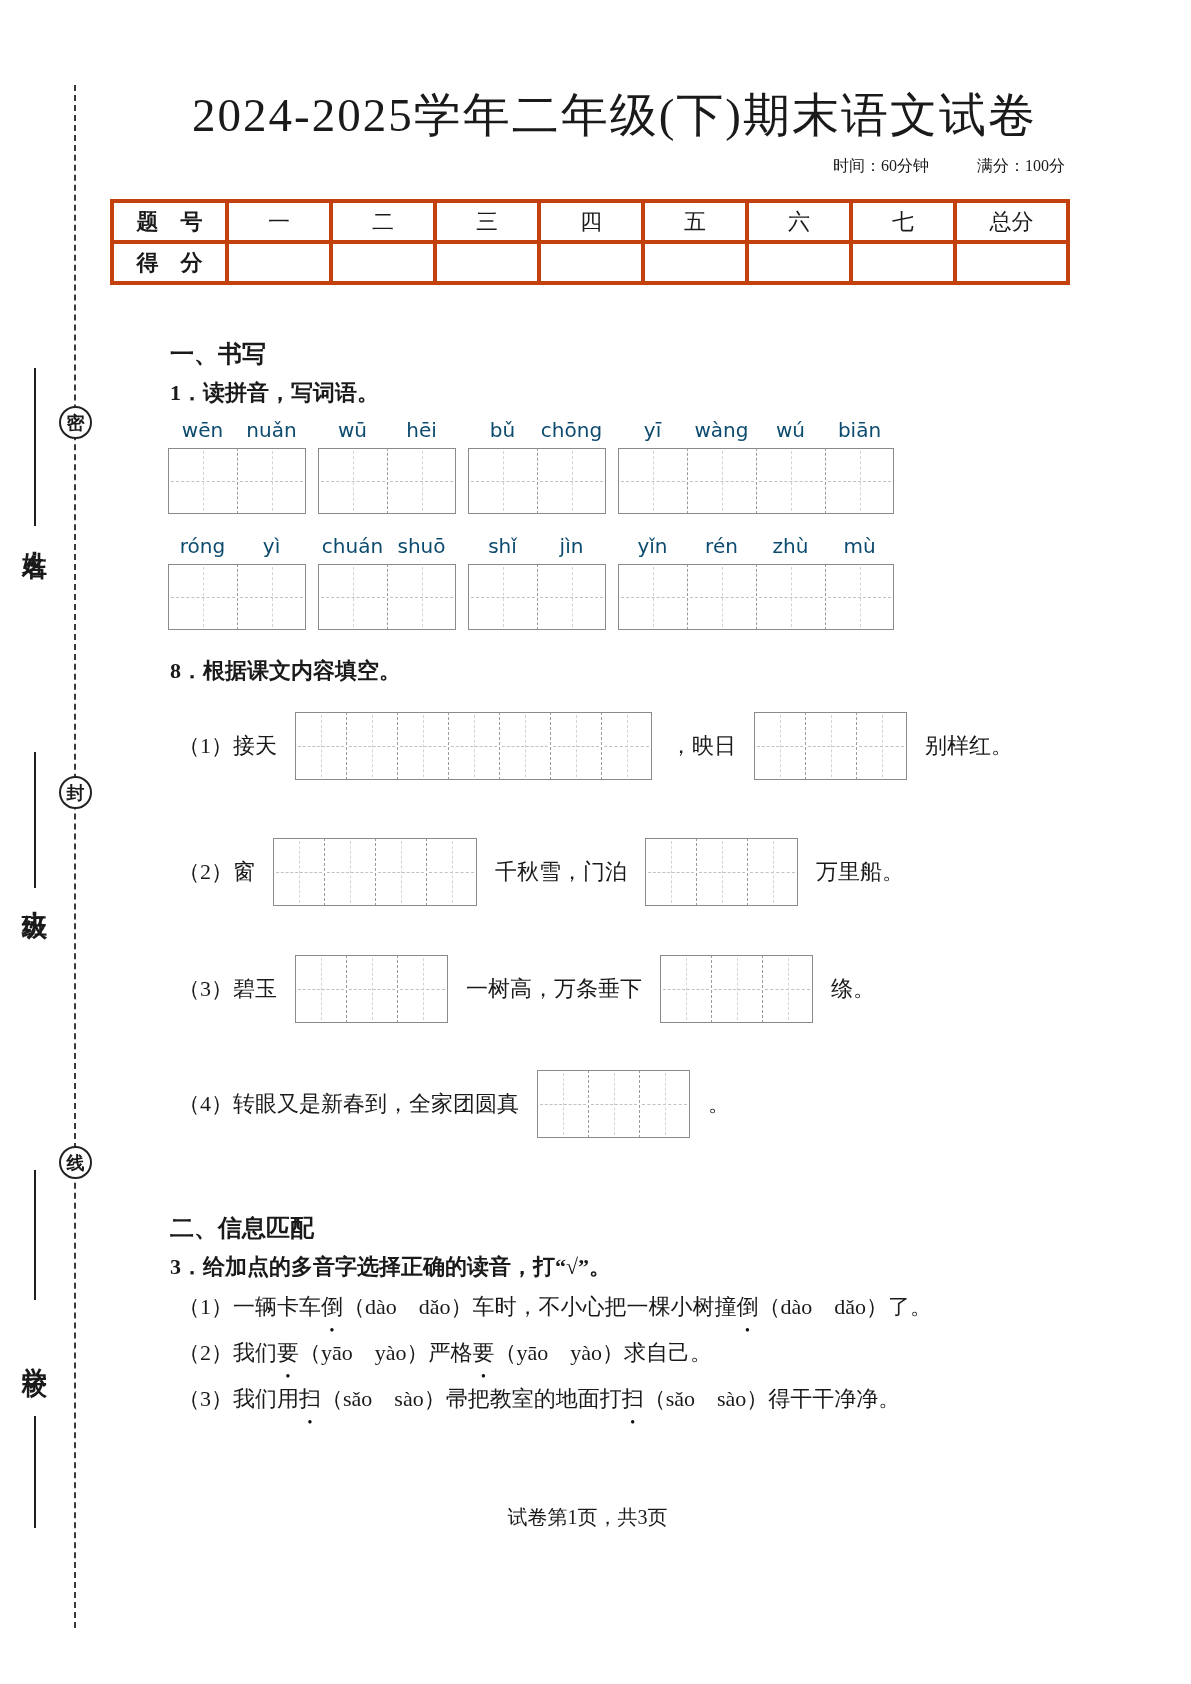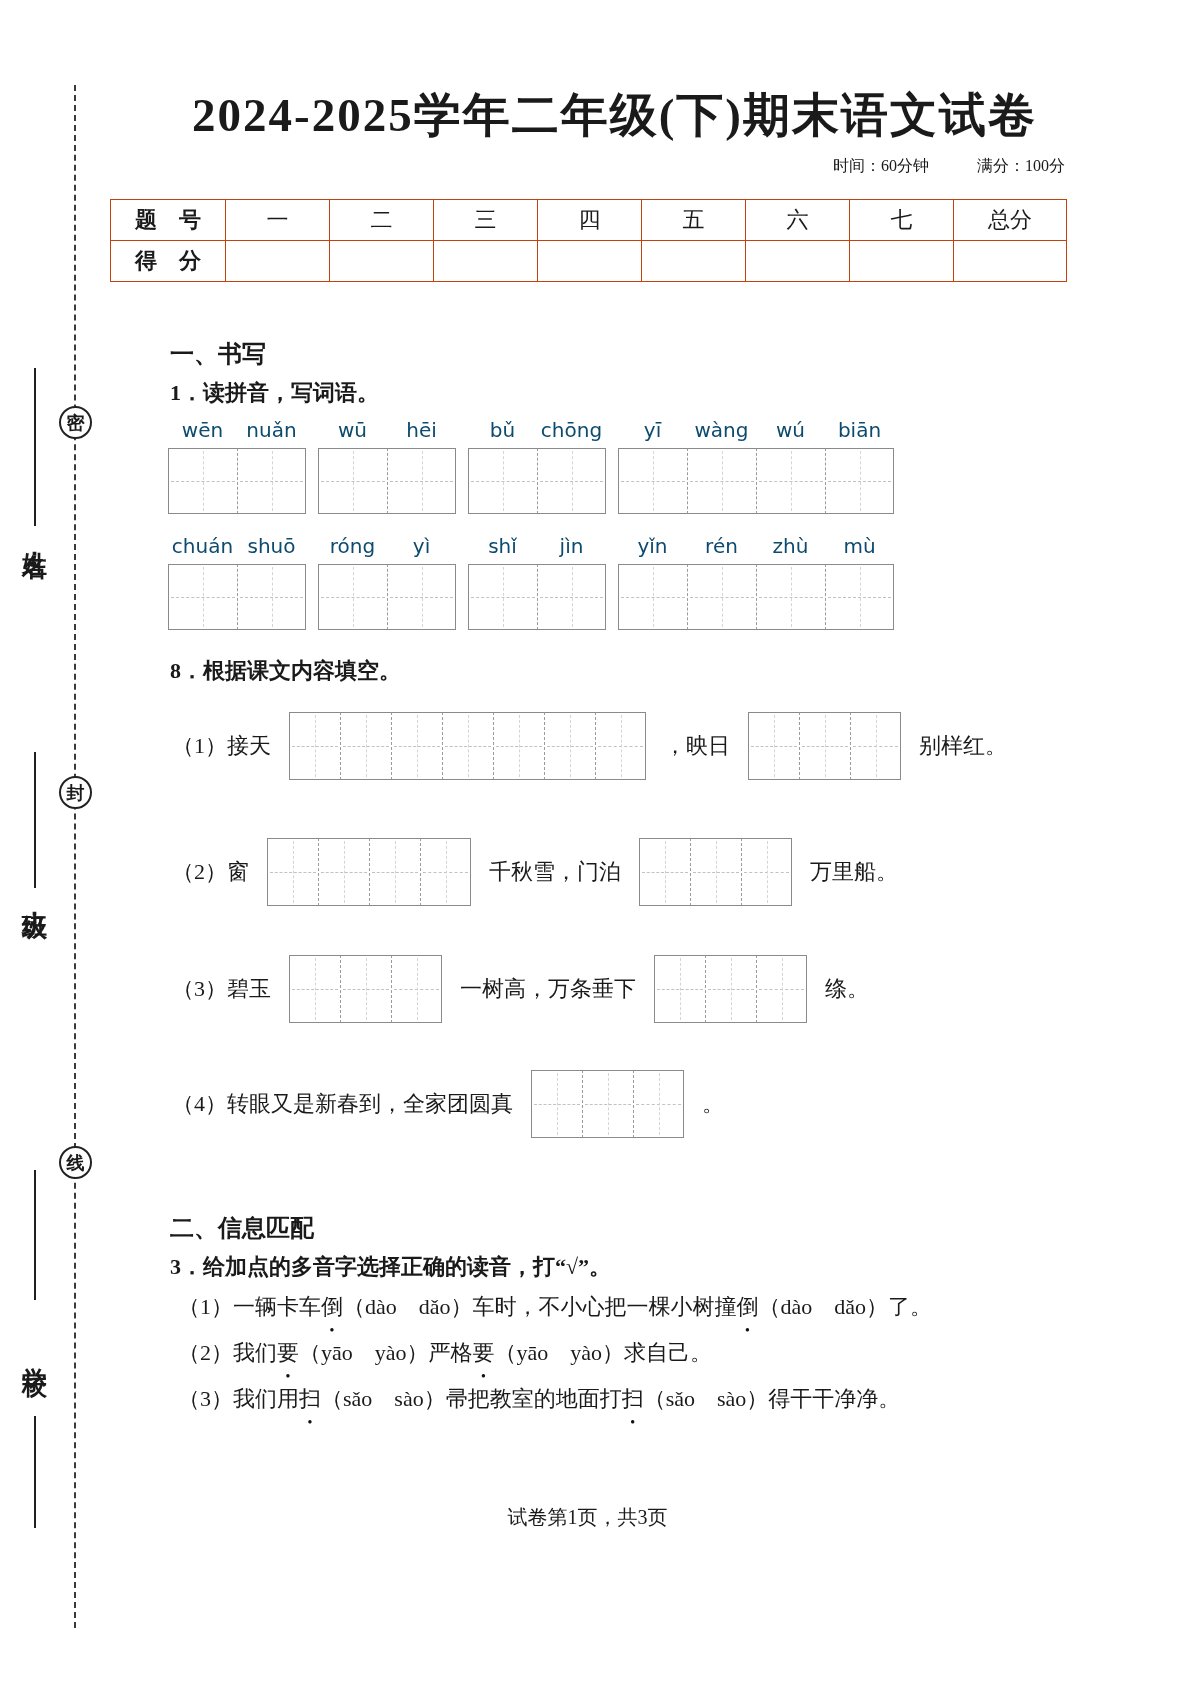--- a/index.html
+++ b/index.html
@@ -5,28 +5,28 @@
   * { margin:0; padding:0; box-sizing:border-box; }
   html,body { background:#ffffff; }
   .page {
     position:relative; width:1191px; height:1684px; margin:0 auto;
     background:#ffffff; color:#1a1a1a;
     font-family:"Liberation Serif","DejaVu Serif",serif;
     overflow:hidden;
   }
   .title {
     position:absolute; top:84px; left:98px; right:60px; text-align:center;
-    font-size:47px; font-weight:700; letter-spacing:2px; white-space:nowrap;
+    font-size:47px; font-weight:400; letter-spacing:2px; white-space:nowrap;
   }
   .meta { position:absolute; top:156px; right:126px; font-size:16px; white-space:nowrap; }
   .meta span + span { margin-left:44px; }
 
   
   .score-table { position:absolute; left:110px; top:199px; width:956px; border-collapse:collapse; table-layout:fixed; }
-  .score-table td { border:1px solid #c2410c; height:41px; text-align:center; font-size:22px; background:#fff; }
+  .score-table td { border:4px solid #c2410c; height:41px; text-align:center; font-size:22px; background:#fff; }
   .score-table td.lab { font-weight:700; }
 
   
   .seal-line { position:absolute; left:74px; top:85px; height:1543px; width:0; border-left:2px dashed #3a3a3a; }
   .seal-char {
     position:absolute; left:59px; width:33px; height:33px; border:2px solid #222; border-radius:50%;
     background:#fff; display:flex; align-items:center; justify-content:center;
     font-size:18px; font-weight:700;
   }
   .blank-line { position:absolute; left:34px; width:0; border-left:2px solid #1f1f1f; }
@@ -55,21 +55,21 @@
     border-top:1.5px solid #8a8a8a; border-bottom:1.5px solid #8a8a8a;
     border-left:1px dashed #9b9b9b;
   }
   .cell:first-child { border-left:1.5px solid #8a8a8a; }
   .cell:last-child  { border-right:1.5px solid #8a8a8a; }
   .cell::before { content:""; position:absolute; left:2px; right:2px; top:50%; border-top:1px dashed #c2c2c2; }
   .cell::after  { content:""; position:absolute; top:2px; bottom:2px; left:50%; border-left:1px dashed #d4d4d4; }
   .small .cell { width:51px; height:68px; }
 
   
-  .fill-item { position:absolute; left:172px; display:flex; align-items:center; gap:18px; font-size:22px;justify-content:space-between; }
+  .fill-item { position:absolute; left:178px; display:flex; align-items:center; gap:18px; font-size:22px;justify-content:space-between; }
   .fill-item .ftext { white-space:pre; }
   .fill-item .ftext:empty { display:none; }
 
   
   .match-item { position:absolute; left:178px; font-size:22px; white-space:nowrap; }
   .dotted { display:inline-block; position:relative; }
   .dotted::after {
     content:"●"; position:absolute; left:0; right:0; bottom:-12px;
     text-align:center; font-size:8px; color:#111;
   }
@@ -184,32 +184,32 @@
           <div class="cell"></div>
           <div class="cell"></div>
           <div class="cell"></div>
         </div>
     </div>
   </div>
 
   <div class="pinyin-row" style="top:534px">
     <div class="pgroup">
       <div class="plabels">
+          <span>róng</span>
+          <span>yì</span>
+        </div>
+      <div class="box-group">
+          <div class="cell"></div>
+          <div class="cell"></div>
+        </div>
+    </div>
+    <div class="pgroup">
+      <div class="plabels">
           <span>chuán</span>
           <span>shuō</span>
-        </div>
-      <div class="box-group">
-          <div class="cell"></div>
-          <div class="cell"></div>
-        </div>
-    </div>
-    <div class="pgroup">
-      <div class="plabels">
-          <span>róng</span>
-          <span>yì</span>
         </div>
       <div class="box-group">
           <div class="cell"></div>
           <div class="cell"></div>
         </div>
     </div>
     <div class="pgroup">
       <div class="plabels">
           <span>shǐ</span>
           <span>jìn</span>

